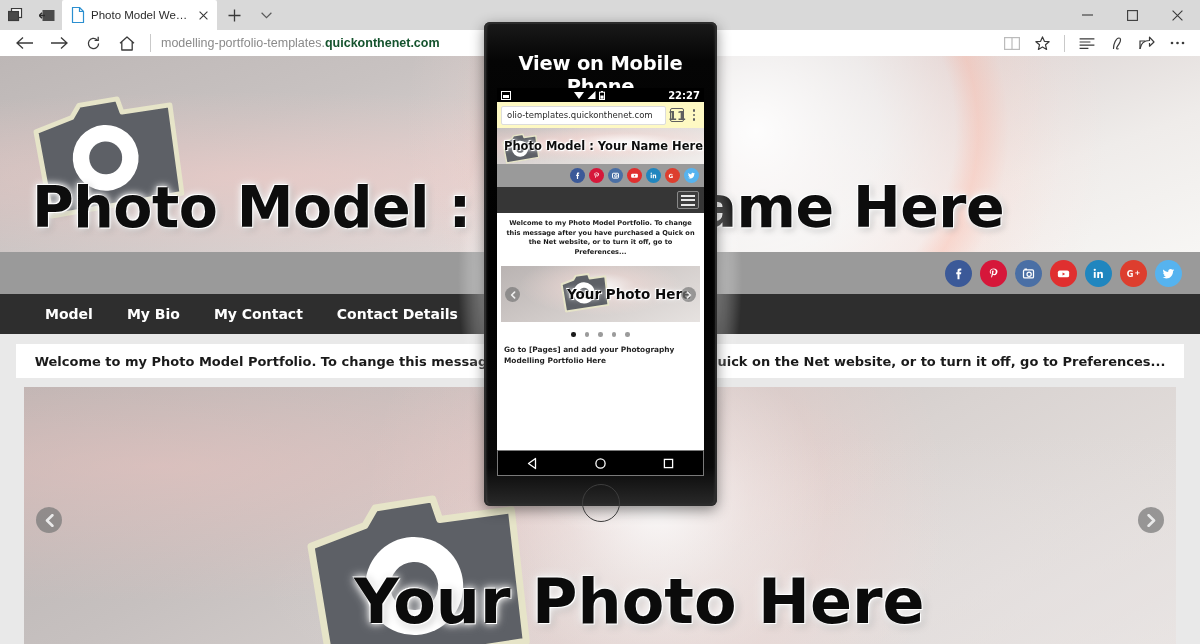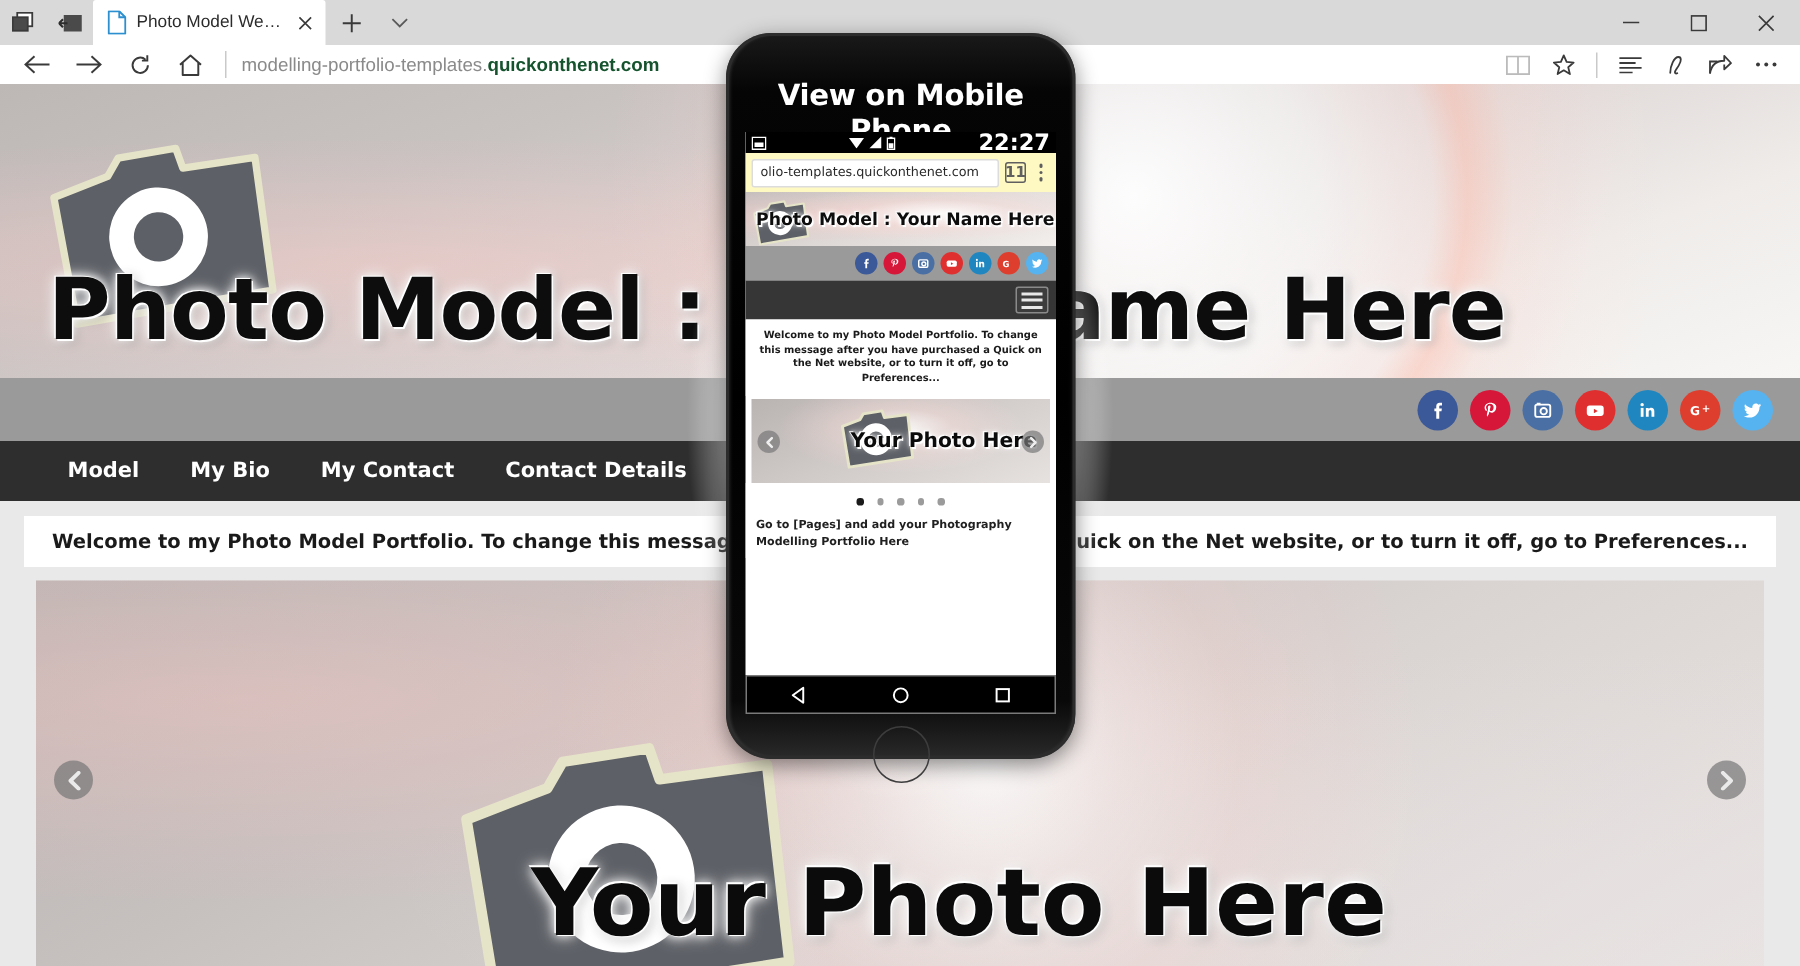--- a/index.html
+++ b/index.html
@@ -97,37 +97,37 @@
 
   
   .phone-halo {
     position: absolute; left: 452px; top: 0px; width: 296px; height: 556px; z-index: 60;
     background: radial-gradient(ellipse 48% 46% at 50% 50%, rgba(255,255,255,1) 0%, rgba(255,255,255,1) 56%, rgba(255,255,255,0.78) 72%, rgba(255,255,255,0.30) 87%, rgba(255,255,255,0) 100%);
     pointer-events: none;
   }
   .phone {
     position: absolute; left: 484px; top: 22px; width: 233px; height: 484px; z-index: 61;
     background: linear-gradient(180deg, #1a1a1a 0%, #050505 8%, #000 50%, #090909 92%, #2a2a2a 100%);
-    border-radius: 30px;
+    border-radius: 6px;
     box-shadow: 0 4px 14px rgba(0,0,0,0.45), inset 0 0 0 2px #2c2c2c, inset 2px 0 3px rgba(255,255,255,0.22), inset -2px 0 3px rgba(255,255,255,0.12);
   }
   .phone-hdr {
     position: absolute; left: 0; right: 0; top: 30px; height: 30px;
     text-align: center; color: #fff; font-size: 19.5px; font-weight: 700;
     font-family: "DejaVu Sans", sans-serif; letter-spacing: -0.2px;
   }
   .phone-screen { position: absolute; left: 13px; top: 66px; width: 207px; height: 362px; background: #fff; overflow: hidden; }
 
   .and-status { height: 14px; background: #000; display: flex; align-items: center; padding: 0 4px; }
-  .and-status .clock { margin-left: auto; color: #fff; font-size: 15px; font-weight: 700; font-family: "DejaVu Sans", sans-serif; }
+  .and-status .clock { margin-left: auto; color: #fff; font-size: 10px; font-weight: 700; font-family: "DejaVu Sans", sans-serif; }
   .and-status .sicons { display: flex; align-items: center; gap: 3px; }
 
   .and-url { height: 26px; background: #fef9c3; display: flex; align-items: center; padding: 0 4px; gap: 4px; }
   .and-url .ubox { flex: 1; height: 19px; background: #fff; border: 1px solid #dcdcdc; border-radius: 2px; display: flex; align-items: center; padding: 0 5px; font-size: 8.5px; color: #2a2a2a; white-space: nowrap; overflow: hidden; font-family: "DejaVu Sans", sans-serif; }
-  .tabcount { width: 14px; height: 14px; border: 1.6px solid #5f5f5f; border-radius: 2px; color: #5f5f5f; font-size: 10px; font-weight: 700; display: flex; align-items: center; justify-content: center; font-family: "DejaVu Sans", sans-serif; }
+  .tabcount { width: 14px; height: 14px; border: 1.6px solid #5f5f5f; border-radius: 2px; color: #5f5f5f; font-size: 13px; font-weight: 700; display: flex; align-items: center; justify-content: center; font-family: "DejaVu Sans", sans-serif; }
   .kebab { width: 12px; display: flex; flex-direction: column; align-items: center; gap: 2px; }
   .kebab i { width: 2.4px; height: 2.4px; border-radius: 50%; background: #5f5f5f; display: block; }
 
   .m-banner {
     position: relative; height: 36px;
     background:
       radial-gradient(ellipse at 62% 40%, rgba(255,255,255,0.9) 0%, rgba(255,220,215,0.35) 30%, rgba(255,255,255,0) 60%),
       radial-gradient(ellipse at 20% 45%, rgba(255,210,205,0.5) 0%, rgba(255,255,255,0) 60%),
       linear-gradient(160deg, #c4bebd 0%, #ddd7d5 45%, #f2efed 100%);
     overflow: hidden;

